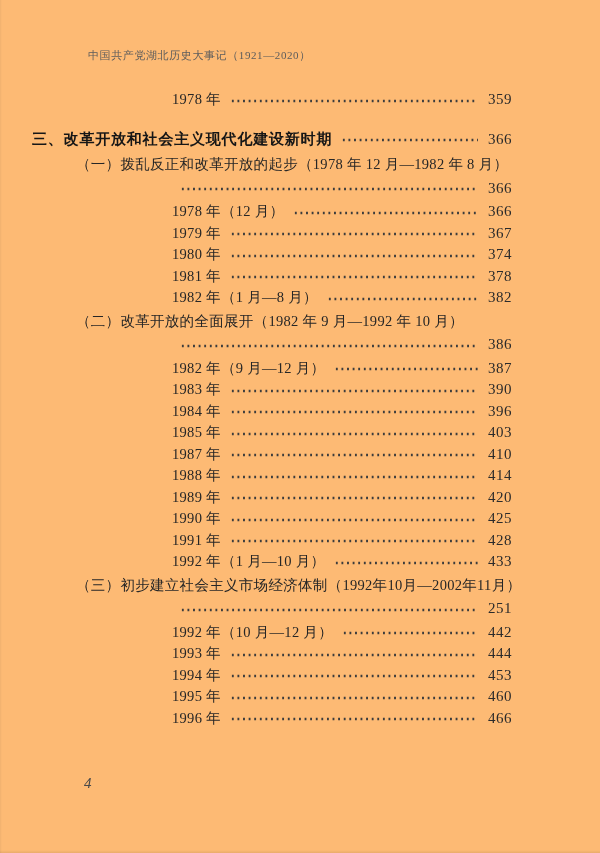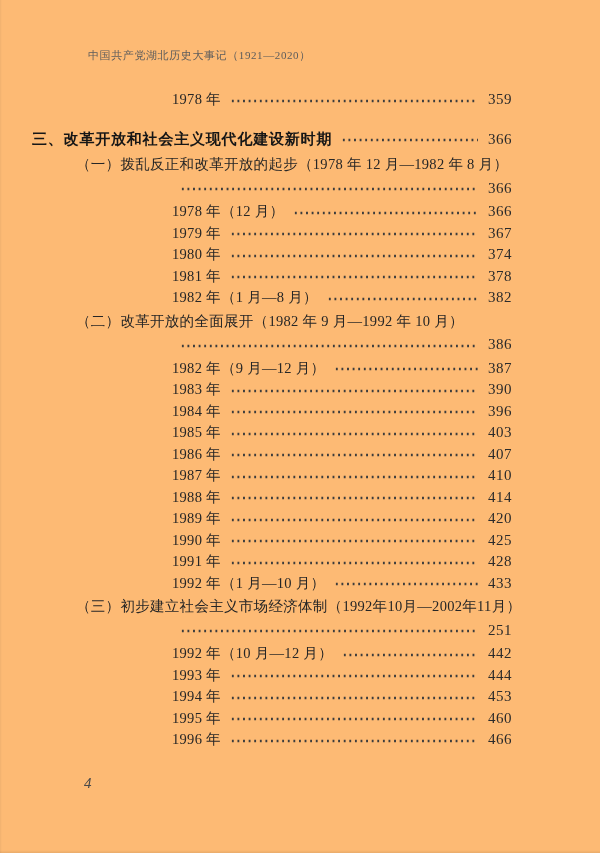--- a/index.html
+++ b/index.html
@@ -175,25 +175,20 @@
         <span class="label">1984 年</span>
         <span class="leader"></span>
         <span class="pagenum">396</span>
       </div>
       <div class="row entry">
         <span class="label">1985 年</span>
         <span class="leader"></span>
         <span class="pagenum">403</span>
       </div>
       <div class="row entry">
-        <span class="label">1986 年</span>
-        <span class="leader"></span>
-        <span class="pagenum">407</span>
-      </div>
-      <div class="row entry">
         <span class="label">1987 年</span>
         <span class="leader"></span>
         <span class="pagenum">410</span>
       </div>
       <div class="row entry">
         <span class="label">1988 年</span>
         <span class="leader"></span>
         <span class="pagenum">414</span>
       </div>
       <div class="row entry">

